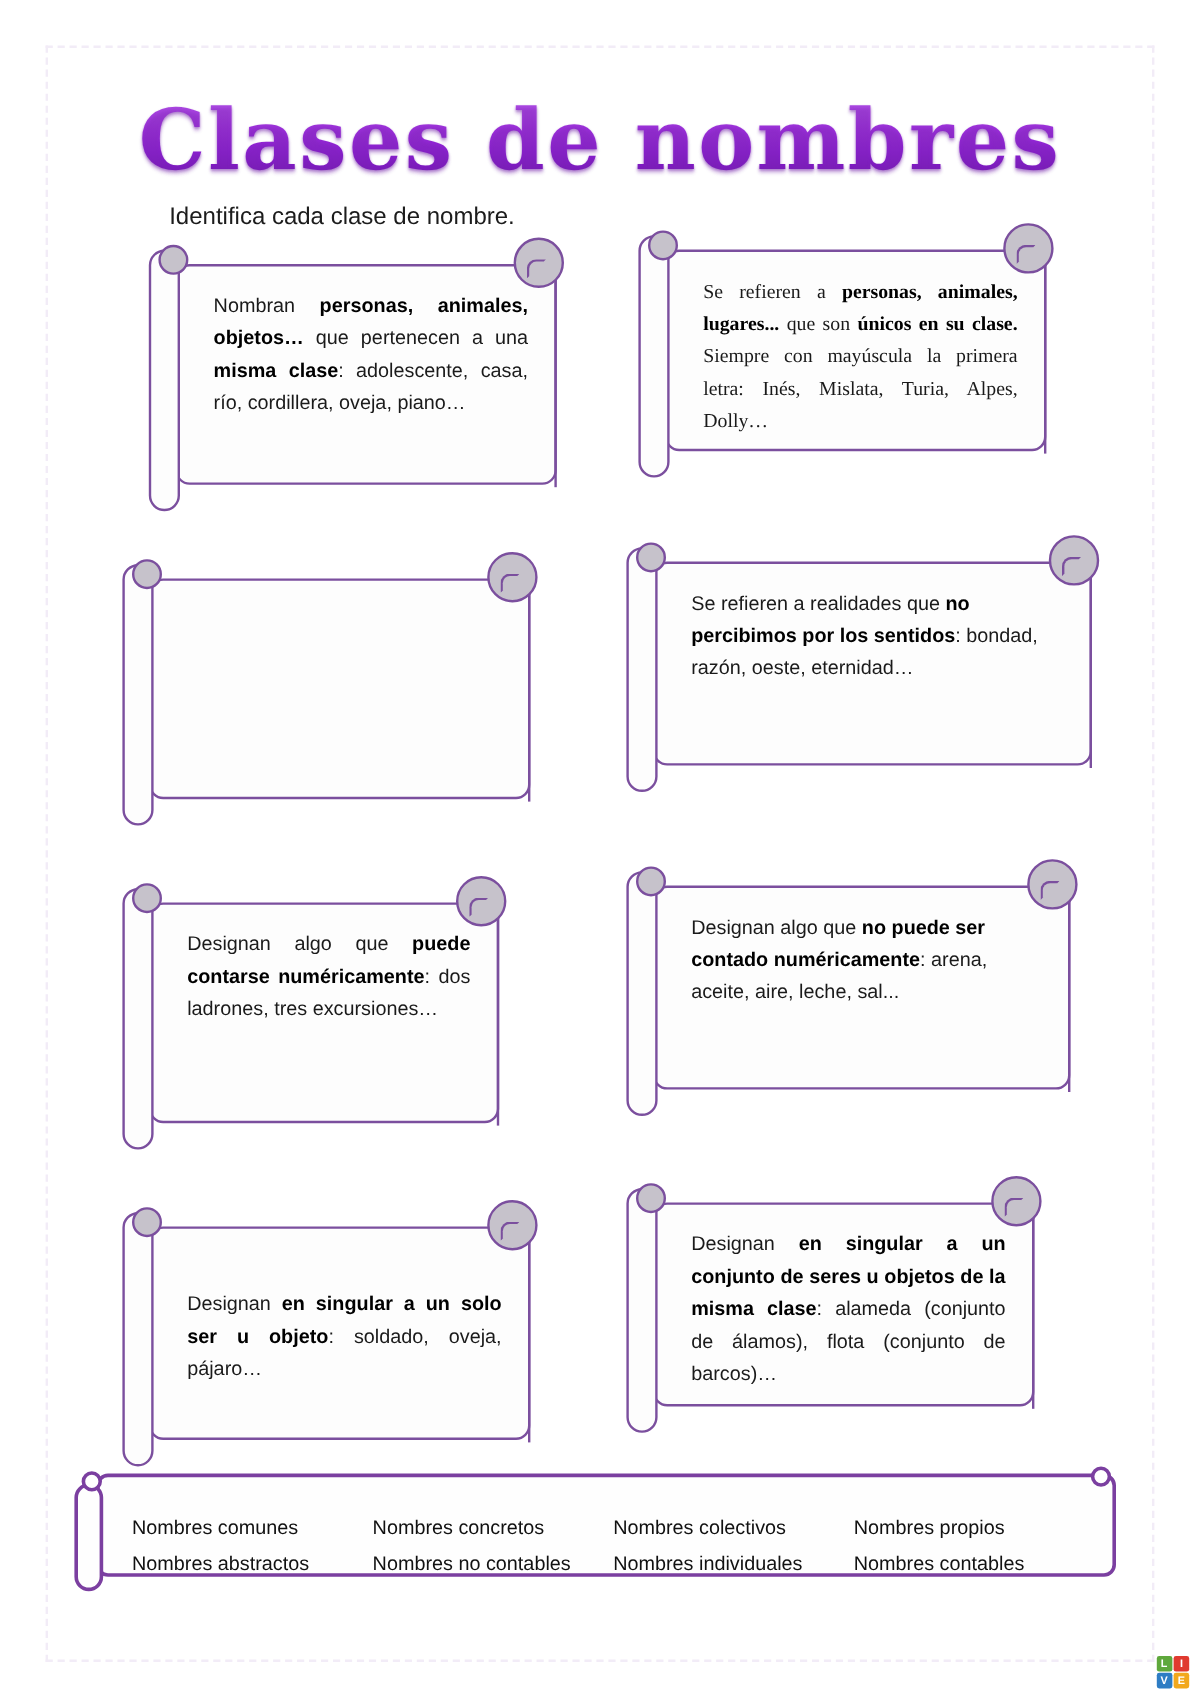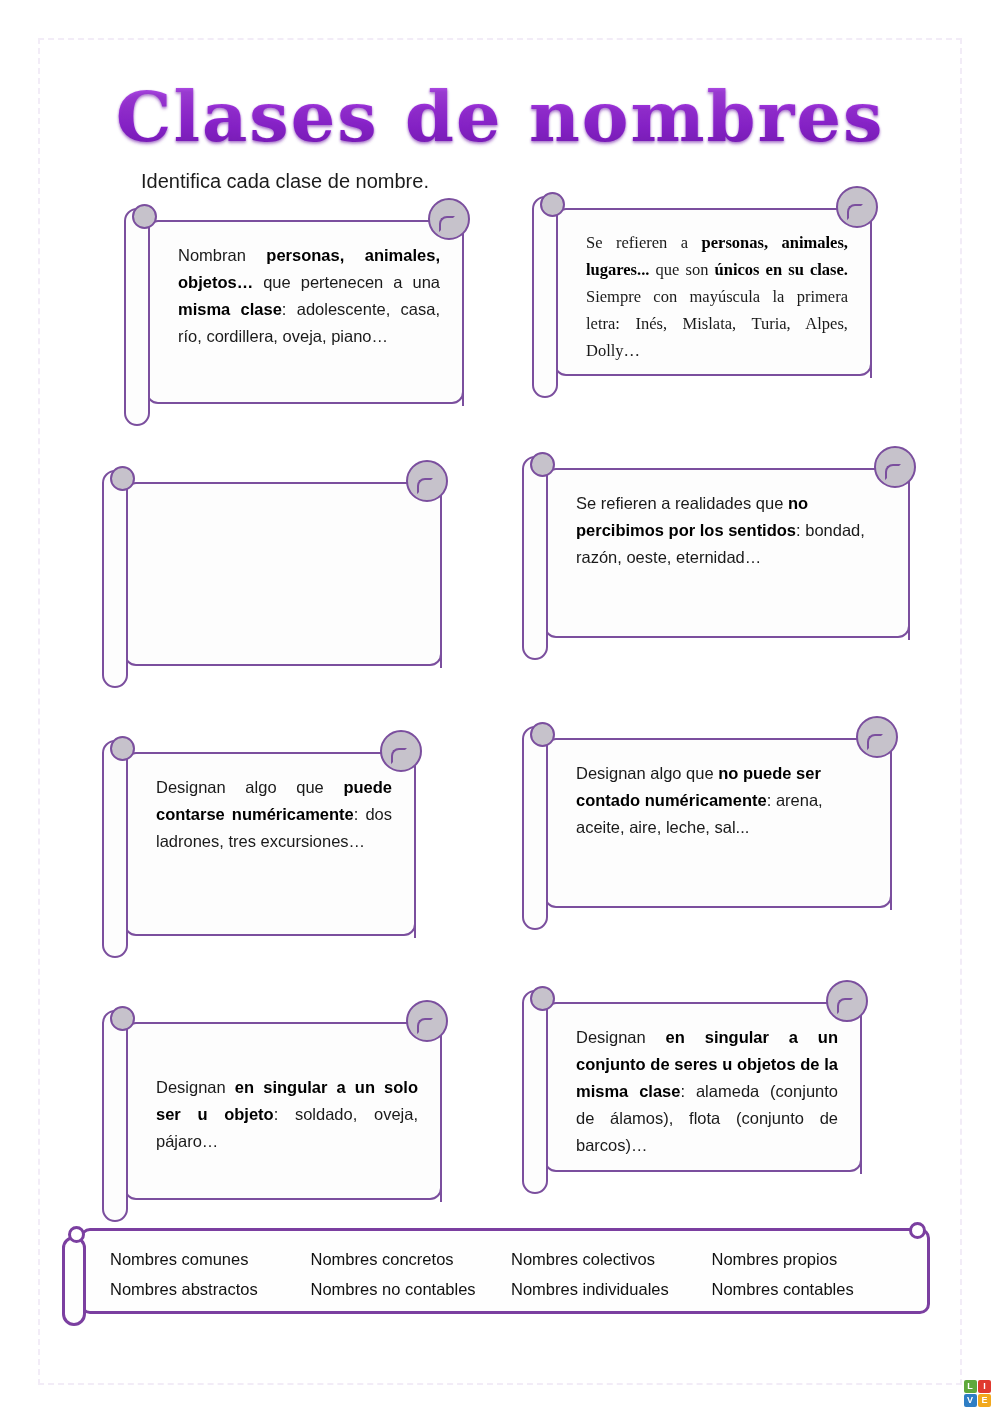--- a/index.html
+++ b/index.html
@@ -169,21 +169,21 @@
     right:4px;top:0px;
     width:17px;height:17px;
     border-radius:50%;
     border:3px solid #7B3FA0;
     background:#ffffff;
     box-sizing:border-box;
     z-index:4;
   }
   #wb-grid{
     position:absolute;
-    left:48px;right:18px;top:22px;
+    left:48px;right:18px;top:36px;
     display:grid;
     grid-template-columns:repeat(4,1fr);
     grid-auto-rows:30px;
     align-items:center;
     z-index:5;
   }
   .wb-term{
     font-size:16.5px;
     color:#111;
     white-space:nowrap;

